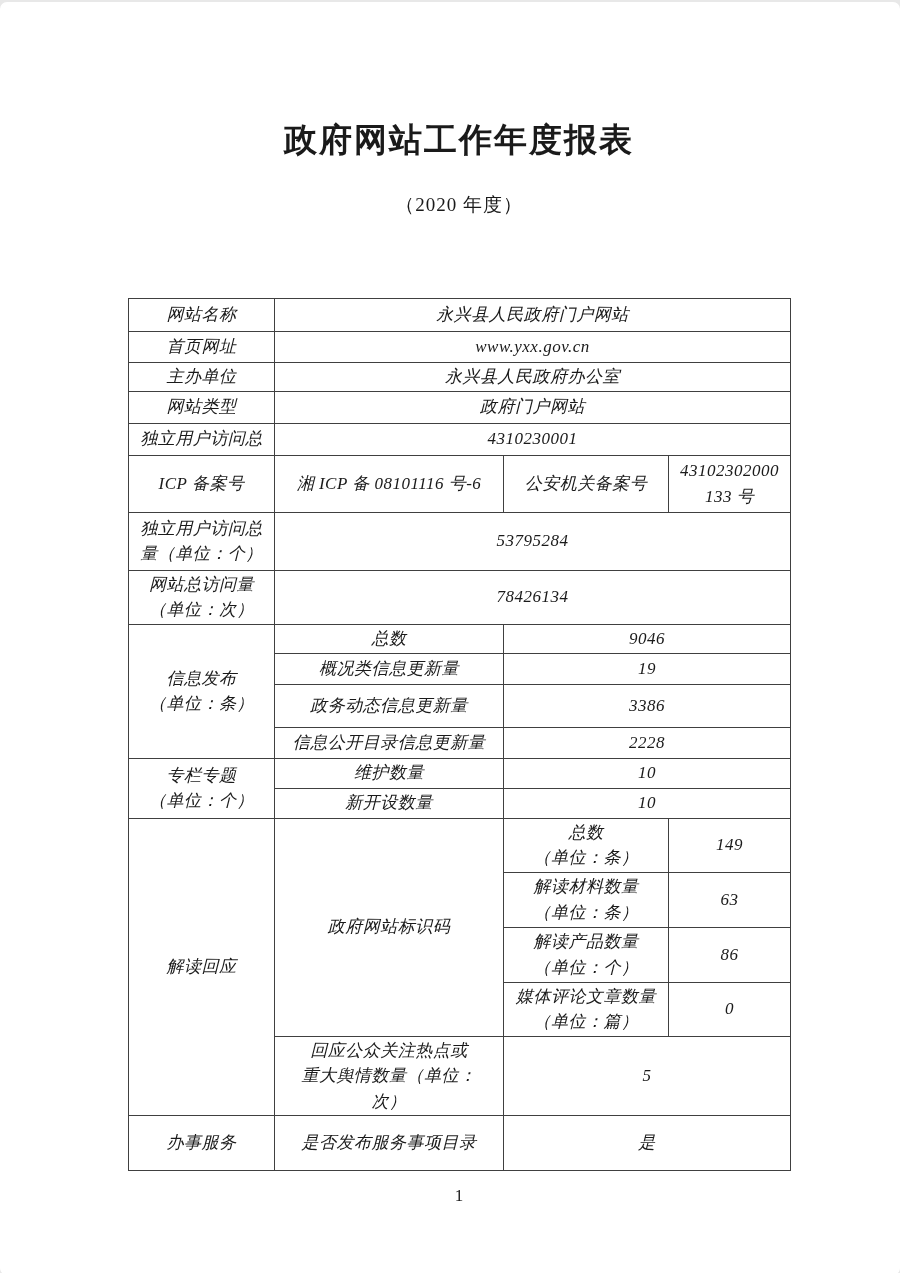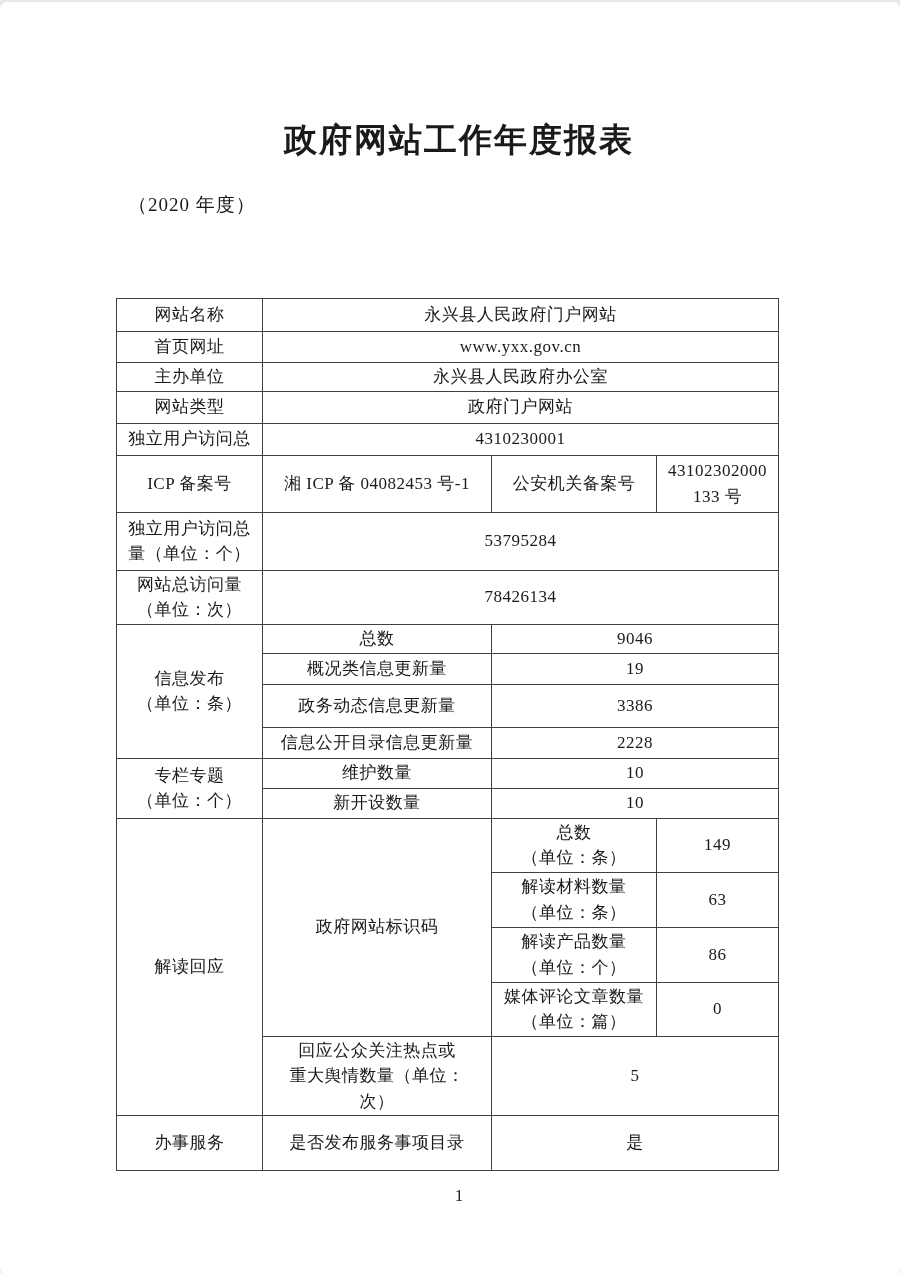--- a/index.html
+++ b/index.html
@@ -14,29 +14,29 @@
     border-radius:7px;
   }
   .doc-title {
     position:absolute; top:116px; left:128px; width:662px;
     text-align:center;
     font-family:"Liberation Sans","DejaVu Sans",sans-serif;
     font-weight:bold; font-size:33px; letter-spacing:2px;
   }
   .doc-subtitle {
     position:absolute; top:190px; left:128px; width:662px;
-    text-align:left; font-size:19px; letter-spacing:1px;
+    text-align:center; font-size:19px; letter-spacing:1px;
   }
   .reporting-unit {
     position:absolute; top:262px; left:128px; width:662px;
     text-align:left; font-size:17px; font-weight:bold; letter-spacing:0.5px;
   }
   table.report {
-    position:absolute; top:296px; left:116px; width:662px;
-    border-collapse:collapse; table-layout:fixed;
+    position:absolute; top:296px; left:128px; width:662px;
+    border-collapse:collapse; table-layout:fixed;font-style:italic;
   }
   table.report td {
     border:1px solid #404040;
     text-align:center; vertical-align:middle;
     font-size:17px; line-height:1.5;
     padding:1px 3px;
     white-space:pre-line;
     letter-spacing:0.5px;
     overflow:hidden;
   }
@@ -79,21 +79,21 @@
       <tr style="height:32px">
         <td>网站类型</td>
         <td colspan="3">政府门户网站</td>
       </tr>
       <tr style="height:32px">
         <td>独立用户访问总</td>
         <td colspan="3">4310230001</td>
       </tr>
       <tr style="height:57px">
         <td>ICP 备案号</td>
-        <td>湘 ICP 备 04082453 号-1</td>
+        <td>湘 ICP 备 08101116 号-6</td>
         <td>公安机关备案号</td>
         <td>43102302000
 133 号</td>
       </tr>
       <tr style="height:58px">
         <td class="al">独立用户访问总
 量（单位：个）</td>
         <td colspan="3">53795284</td>
       </tr>
       <tr style="height:50px">

